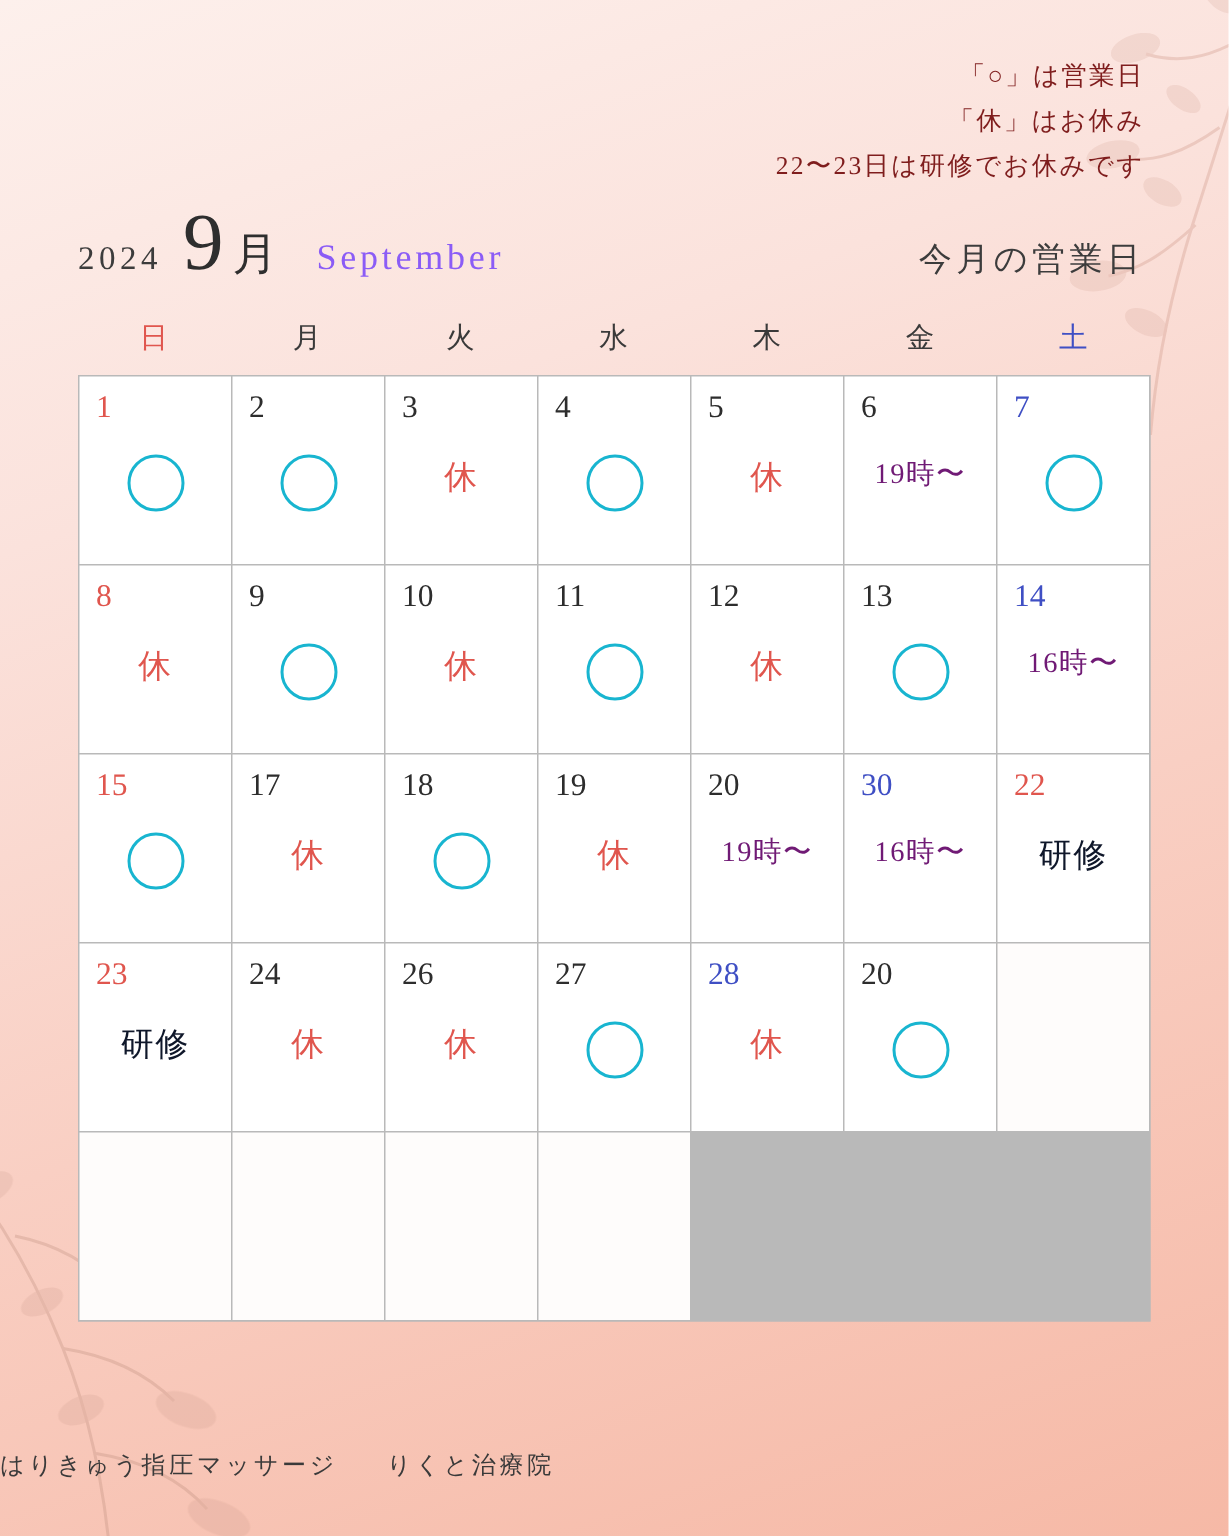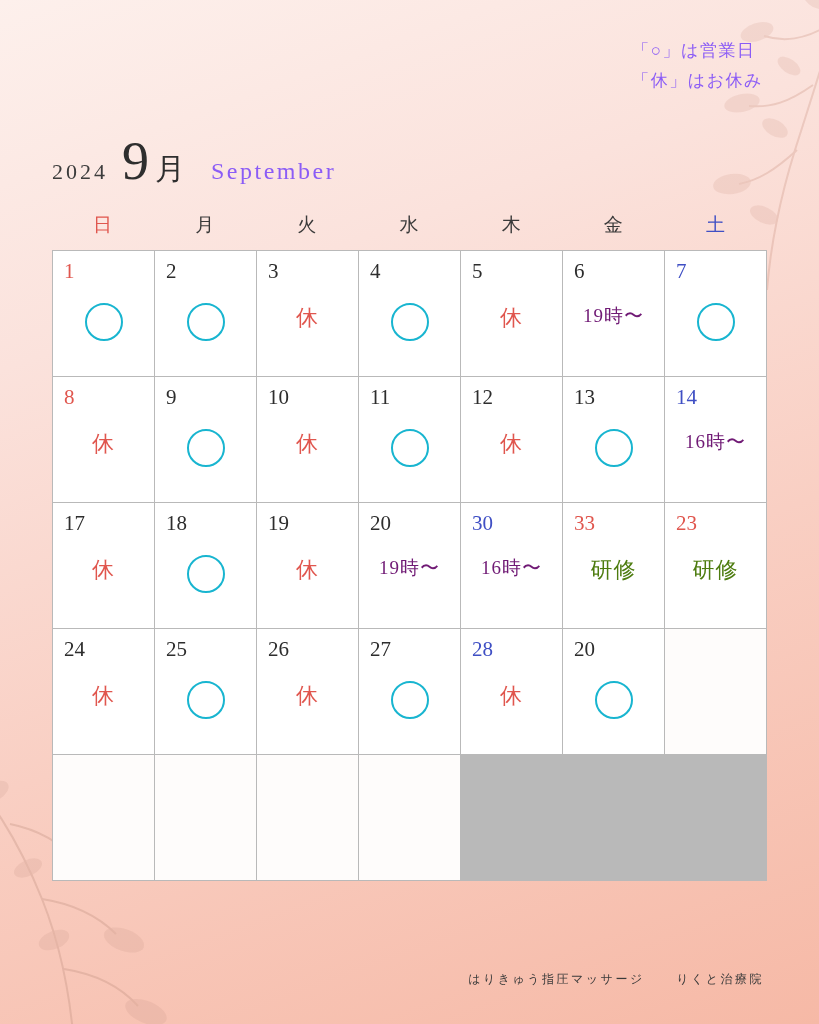--- a/index.html
+++ b/index.html
@@ -29,24 +29,25 @@
   .deco-branch-bl {
     bottom: -20px;
     left: -50px;
     width: 300px;
     height: 300px;
   }
   .notes {
     position: absolute;
     top: 36px;
     right: 56px;
+    text-align: right;
     font-size: 17px;
     line-height: 1.75;
     letter-spacing: 1.5px;
-    color: #8b5cf6;
+    color: #7f1d1d;
   }
   .header-row {
     position: absolute;
     top: 136px;
     left: 0;
     width: 819px;
     height: 54px;
   }
   .title-block {
     position: absolute;
@@ -131,37 +132,37 @@
   .mark {
     position: absolute;
     left: 0;
     right: 0;
     top: 52px;
     text-align: center;
     font-size: 22px;
     letter-spacing: 1px;
   }
   .mark.rest { color: #e0564e; }
-  .mark.train { color: #4d7c0f; }
+  .mark.train { color: #0f172a; }
   .mark.time { color: #701a75; font-size: 19px; }
   .circle {
     display: inline-block;
     width: 38px;
     height: 38px;
     border: 2.5px solid #18b5d0;
     border-radius: 50%;
     box-sizing: border-box;
   }
   .footer {
     position: absolute;
     bottom: 36px;
     left: 0;
     width: 764px;
-    text-align: right;
-    font-size: 12px;
+    text-align: left;
+    font-size: 16px;
     letter-spacing: 2.5px;
     color: #3a3a3a;
   }
   .footer .shop { margin-left: 26px; }
 </style>
 </head>
 <body>
 
 <svg class="bg-deco deco-branch-tr" viewBox="0 0 260 330">
   <g fill="none" stroke="#c9907f" stroke-width="2">
@@ -194,29 +195,31 @@
     <ellipse cx="196" cy="268" rx="22" ry="11" transform="rotate(22 196 268)"></ellipse>
     <ellipse cx="44" cy="48" rx="16" ry="9" transform="rotate(-30 44 48)"></ellipse>
     <ellipse cx="78" cy="124" rx="15" ry="8" transform="rotate(-25 78 124)"></ellipse>
     <ellipse cx="104" cy="196" rx="16" ry="9" transform="rotate(-22 104 196)"></ellipse>
   </g>
 </svg>
 
 <div class="notes">
   <div>「○」は営業日</div>
   <div>「休」はお休み</div>
+  <div>22〜23日は研修でお休みです</div>
 </div>
 
 <div class="header-row">
   <div class="title-block">
     <span class="year">2024</span>
     <span class="month-num">9</span>
     <span class="month-kanji">月</span>
     <span class="month-en">September</span>
   </div>
+  <div class="header-right">今月の営業日</div>
 </div>
 
 <div class="cal">
   <div class="weekday-row">
       <div class="weekday sun">日</div>
       <div class="weekday wd">月</div>
       <div class="weekday wd">火</div>
       <div class="weekday wd">水</div>
       <div class="weekday wd">木</div>
       <div class="weekday wd">金</div>
@@ -273,54 +276,54 @@
       </div>
       <div class="cell">
         <div class="daynum wd">13</div>
         <div class="mark"><span class="circle"></span></div>
       </div>
       <div class="cell">
         <div class="daynum sat">14</div>
         <div class="mark time">16時〜</div>
       </div>
       <div class="cell">
+        <div class="daynum sun">15</div>
+        <div class="mark"><span class="circle"></span></div>
+      </div>
+      <div class="cell">
         <div class="daynum wd">17</div>
         <div class="mark rest">休</div>
       </div>
       <div class="cell">
         <div class="daynum wd">18</div>
         <div class="mark"><span class="circle"></span></div>
       </div>
       <div class="cell">
         <div class="daynum wd">19</div>
         <div class="mark rest">休</div>
       </div>
       <div class="cell">
         <div class="daynum wd">20</div>
         <div class="mark time">19時〜</div>
       </div>
       <div class="cell">
         <div class="daynum sat">30</div>
         <div class="mark time">16時〜</div>
       </div>
       <div class="cell">
-        <div class="daynum sun">33</div>
+        <div class="daynum sun">22</div>
         <div class="mark train">研修</div>
       </div>
       <div class="cell">
         <div class="daynum sun">23</div>
         <div class="mark train">研修</div>
       </div>
       <div class="cell">
         <div class="daynum wd">24</div>
         <div class="mark rest">休</div>
-      </div>
-      <div class="cell">
-        <div class="daynum wd">25</div>
-        <div class="mark"><span class="circle"></span></div>
       </div>
       <div class="cell">
         <div class="daynum wd">26</div>
         <div class="mark rest">休</div>
       </div>
       <div class="cell">
         <div class="daynum wd">27</div>
         <div class="mark"><span class="circle"></span></div>
       </div>
       <div class="cell">

